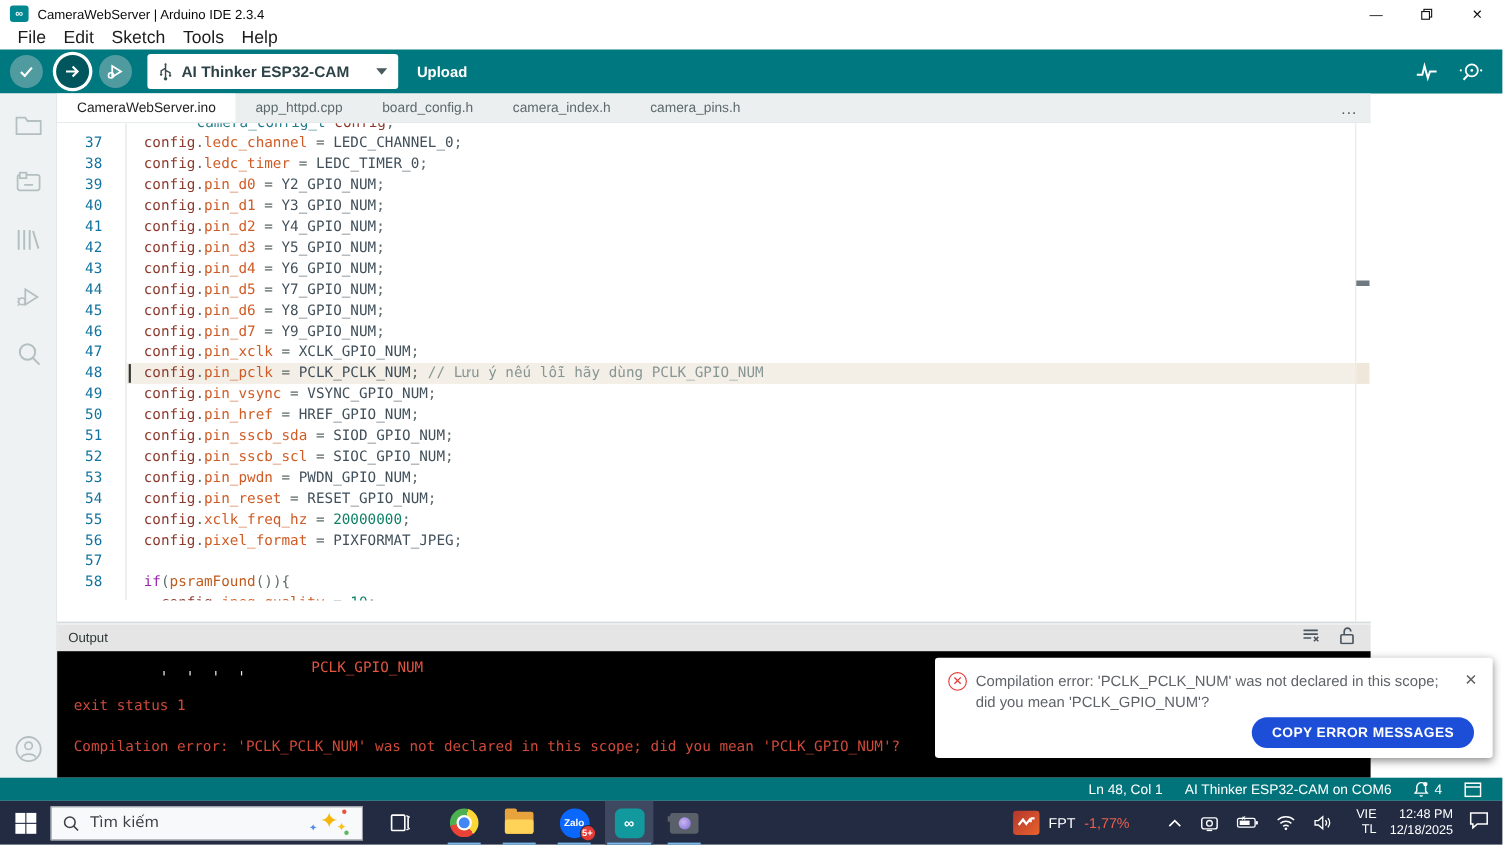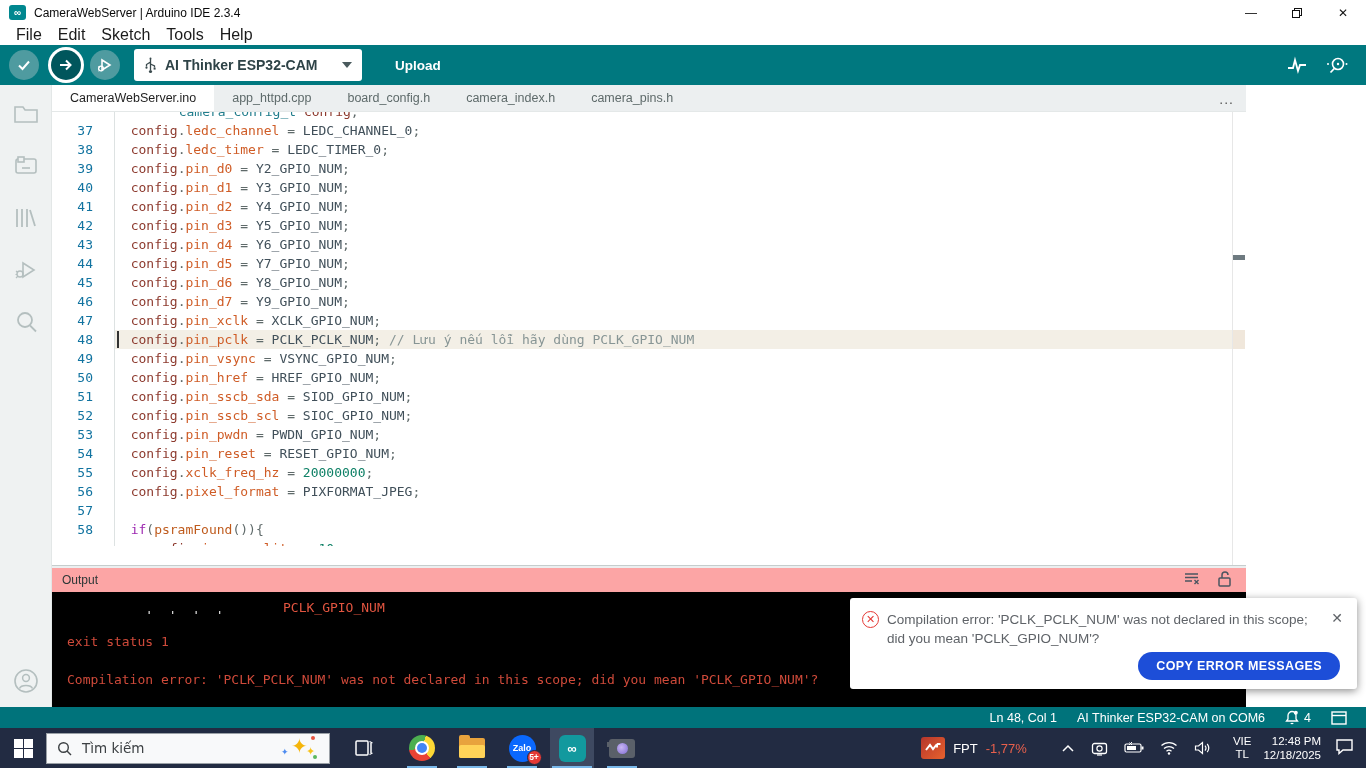--- a/index.html
+++ b/index.html
@@ -23,21 +23,21 @@
   .menu-item { font-size:16px; color:#1b1b1b; padding:2px 8px; }
 
   
   #toolbar { left:0; top:45px; width:1366px; height:40px; background:#00787f; display:flex; align-items:center; }
   .tool-circle { width:30px; height:30px; border-radius:50%; background:#4f9ba0; display:flex; align-items:center; justify-content:center; color:#fff; margin-left:9px; flex:none; }
   .tool-circle.active { background:#00565c; box-shadow:0 0 0 3px #fff; margin-left:12px; }
   #board-selector { margin-left:14px; width:228px; height:32px; background:#fff; border-radius:3px; display:flex; align-items:center; padding:0 10px; gap:8px; }
   #board-selector .usb { color:#3a4a4d; font-size:15px; line-height:1; }
   #board-name { font-size:14px; font-weight:bold; color:#2e4347; flex:1; }
   .caret-down { width:0; height:0; border-left:5px solid transparent; border-right:5px solid transparent; border-top:6px solid #4a5a5d; }
-  #upload-label { color:#fff; font-size:13.5px; font-weight:bold; margin-left:33px; }
+  #upload-label { color:#fff; font-size:13.5px; font-weight:bold; margin-left:17px; }
   .toolbar-right { margin-left:auto; display:flex; align-items:center; gap:14px; margin-right:16px; color:#fff; }
   .tb-icon { width:26px; height:26px; display:flex; align-items:center; justify-content:center; }
 
   
   #workspace { left:0; top:85px; width:1246px; height:622px; display:flex; }
   #sidebar { width:52px; background:#eff2f2; border-right:1px solid #e3e7e7; position:relative; flex:none; }
   .side-icon { width:52px; height:34px; display:flex; align-items:center; justify-content:center; color:#b4bfbf; }
   .side-icon.first { margin-top:12px; }
   .side-gap { height:18px; }
   #account-icon { position:absolute; left:0; bottom:12px; width:52px; display:flex; justify-content:center; color:#b4bfbf; }
@@ -65,21 +65,21 @@
   .tok-v { color:#8d3a2e; } .tok-p { color:#cf5c26; } .tok-o { color:#5f6a6a; }
   .tok-m { color:#41505a; } .tok-n { color:#0e8066;text-align:center; } .tok-k { color:#9c27b0; }
   .tok-f { color:#bf5b1d; } .tok-t { color:#217d8c; } .tok-c { color:#879595; }
   .tok-w { color:#000; }
   #overview-ruler { position:absolute; right:0; top:0; width:14px; bottom:0; background:#fff; border-left:1px solid #e7e7e7; }
   #ruler-mark-dark { position:absolute; right:1px; top:143px; width:12px; height:5px; background:#6e7a80; }
   #ruler-mark-line { position:absolute; right:1px; top:218px; width:12px; height:19px; background:#f0e7db; }
 
   
   #panel-divider { height:3px; background:#eceff0; border-top:1px solid #c6cdcd; }
-  #output-header { height:24px; background:#fca5a5; display:flex; align-items:center; padding:0 10px; }
+  #output-header { height:24px; background:#e5e5e5; display:flex; align-items:center; padding:0 10px; }
   #output-title { font-size:12px; color:#2d3737; }
   .out-icons { margin-left:auto; display:flex; gap:16px; margin-right:4px; color:#4a5560; }
   #terminal { flex:1; background:#000; position:relative; font-family:"DejaVu Sans Mono","Liberation Mono",monospace; font-size:13px; }
   .term-line { position:absolute; left:15px; white-space:pre; color:#cf4a3a; }
   #term-clip { top:2px; height:20px; overflow:hidden; }
   .pipes { color:#e8e8e8; letter-spacing:0; }
   #term-suggest { position:absolute; left:231px; top:8px; color:#e25540; }
   #term-exit { top:42px; }
   #term-error { top:80px; }
 
@@ -126,21 +126,21 @@
   .badge { position:absolute; right:-6px; bottom:-3px; background:#e53935; color:#fff; font-size:8.5px; font-weight:bold; border-radius:50%; width:15px; height:15px; display:flex; align-items:center; justify-content:center; border:1px solid #222b42; }
   .arduino-tile { width:27px; height:27px; border-radius:6px; background:#12999e; color:#fff; display:flex; align-items:center; justify-content:center; font-size:13px; font-weight:bold; }
   .camera-ic { width:26px; height:19px; background:#5a6069; border-radius:3px; position:relative; }
   .camera-ic::before { content:""; position:absolute; left:-2px; top:3px; width:6px; height:5px; background:#5a6069; }
   .camera-ic::after { content:""; position:absolute; left:8px; top:4px; width:11px; height:11px; border-radius:50%; background:radial-gradient(circle at 40% 40%, #c9b6f2, #7e6bd3); }
   #tray { margin-left:auto; display:flex; align-items:center; color:#fff; }
   .fpt-ic { width:24px; height:22px; background:linear-gradient(135deg,#b5362c,#e8622d); border-radius:3px; display:flex; align-items:center; justify-content:center; margin-right:8px; }
   #fpt-label { font-size:13px; margin-right:8px; }
   #fpt-change { font-size:13px; color:#e8604c; margin-right:26px; }
   .tray-ic { margin:0 8px; display:flex; align-items:center; color:#fff; }
-  #lang { margin:0 12px 0 14px; font-size:11.5px; line-height:13px; text-align:center; }
+  #lang { margin:0 12px 0 14px; font-size:11.5px; line-height:13px; text-align:right; }
   #clock { font-size:11.5px; line-height:14px; text-align:right; margin-right:14px; }
   #action-center { margin-right:12px; }
 </style>
 </head>
 <body>
 
 <div id="stage">
 
   <div id="titlebar" class="abs">
     <div class="app-icon">∞</div>

